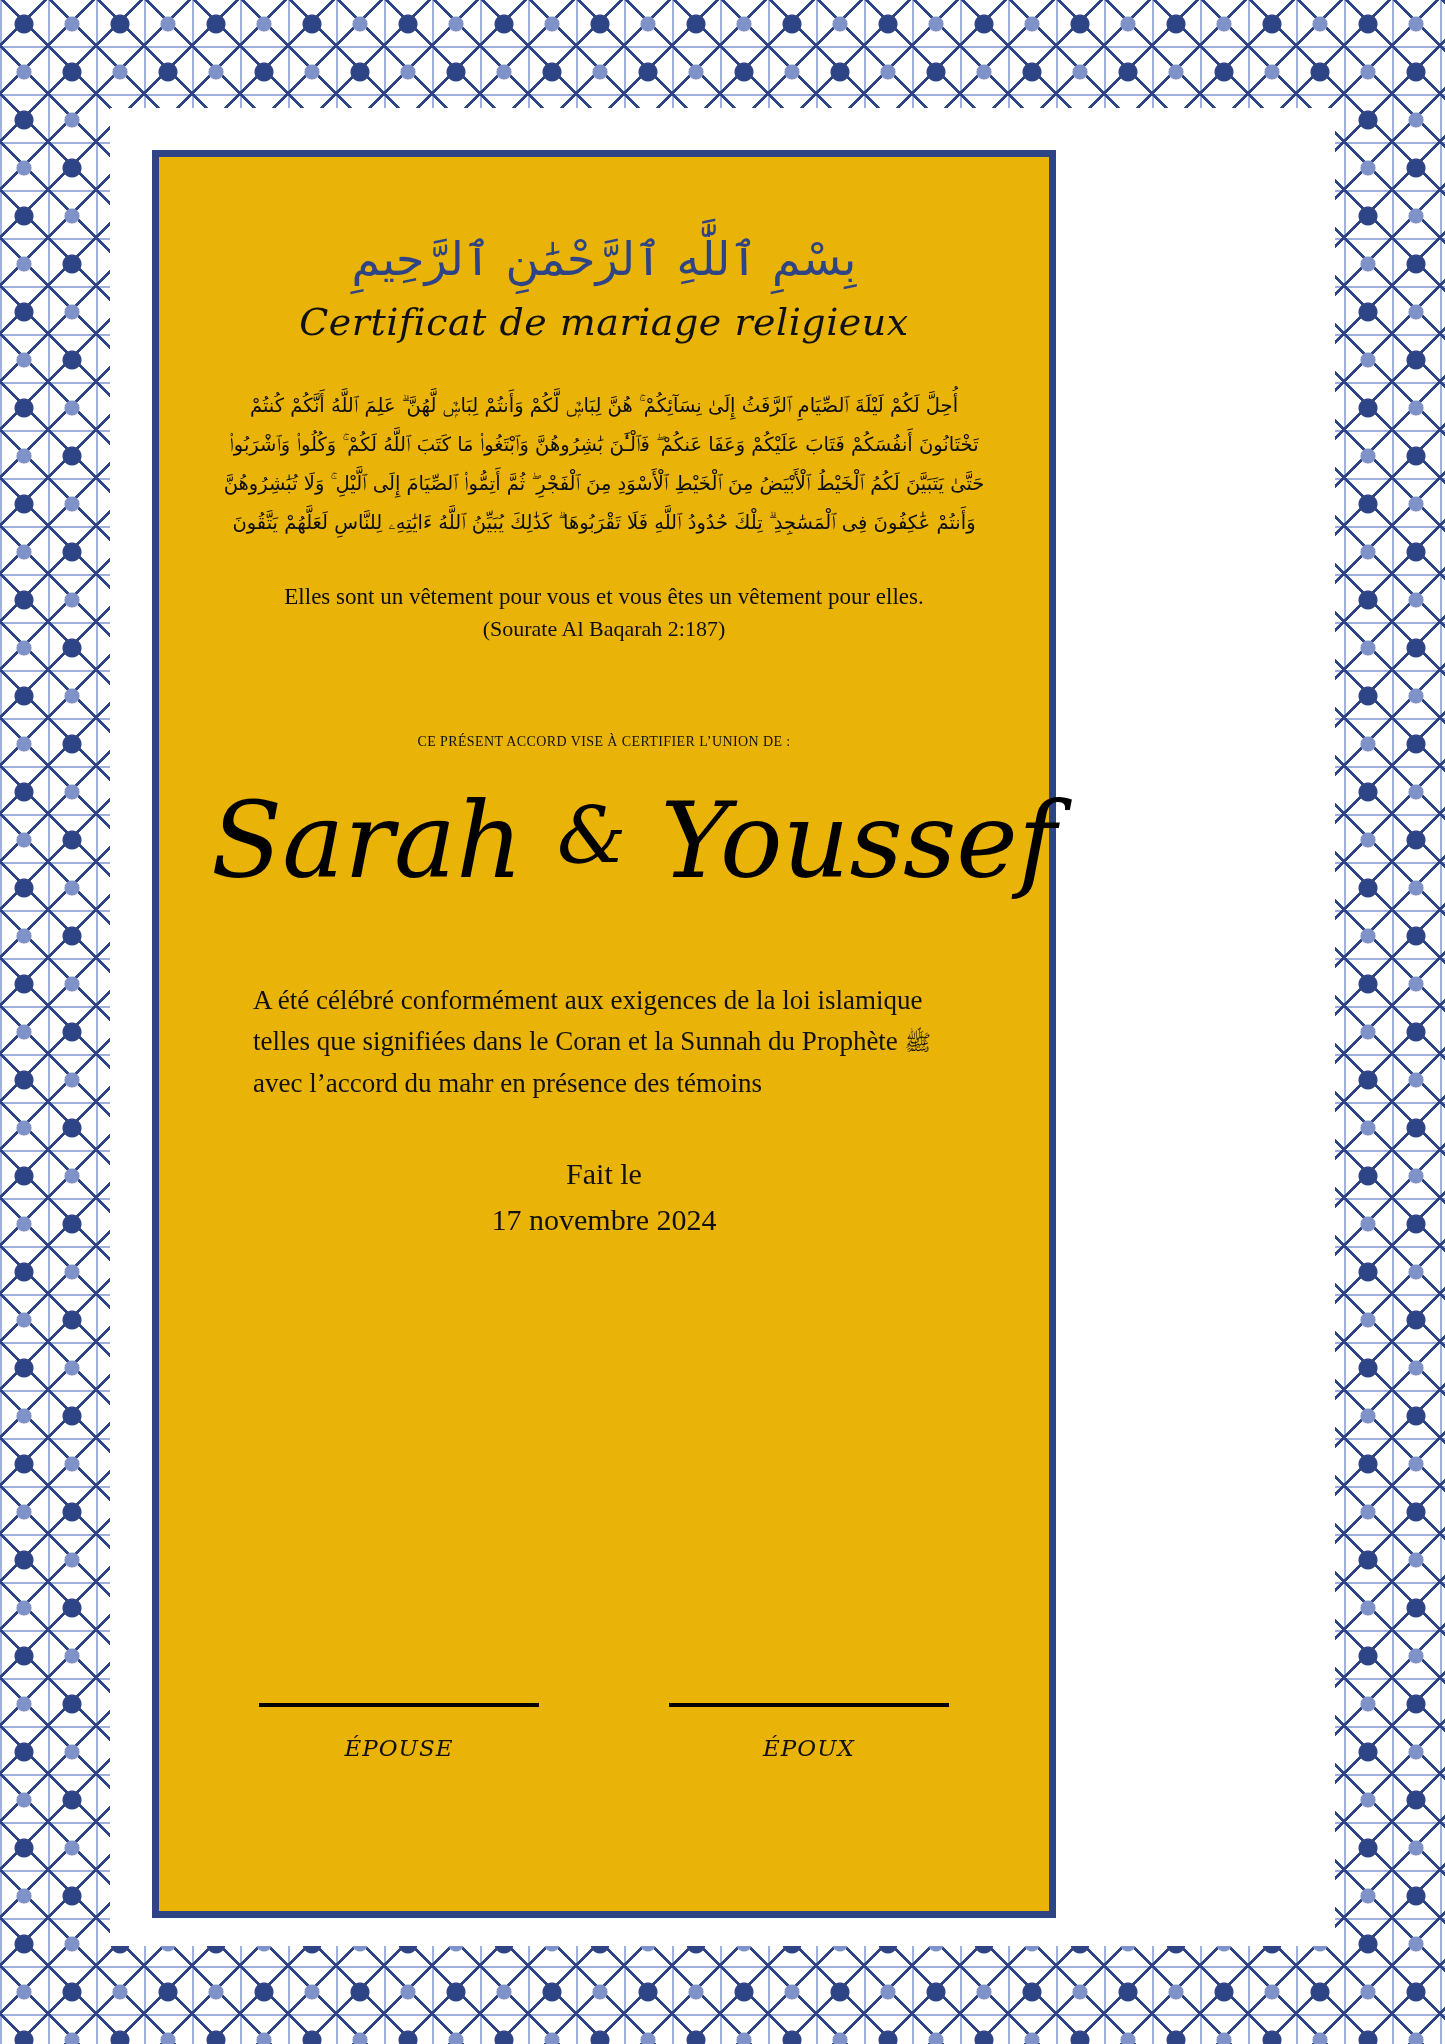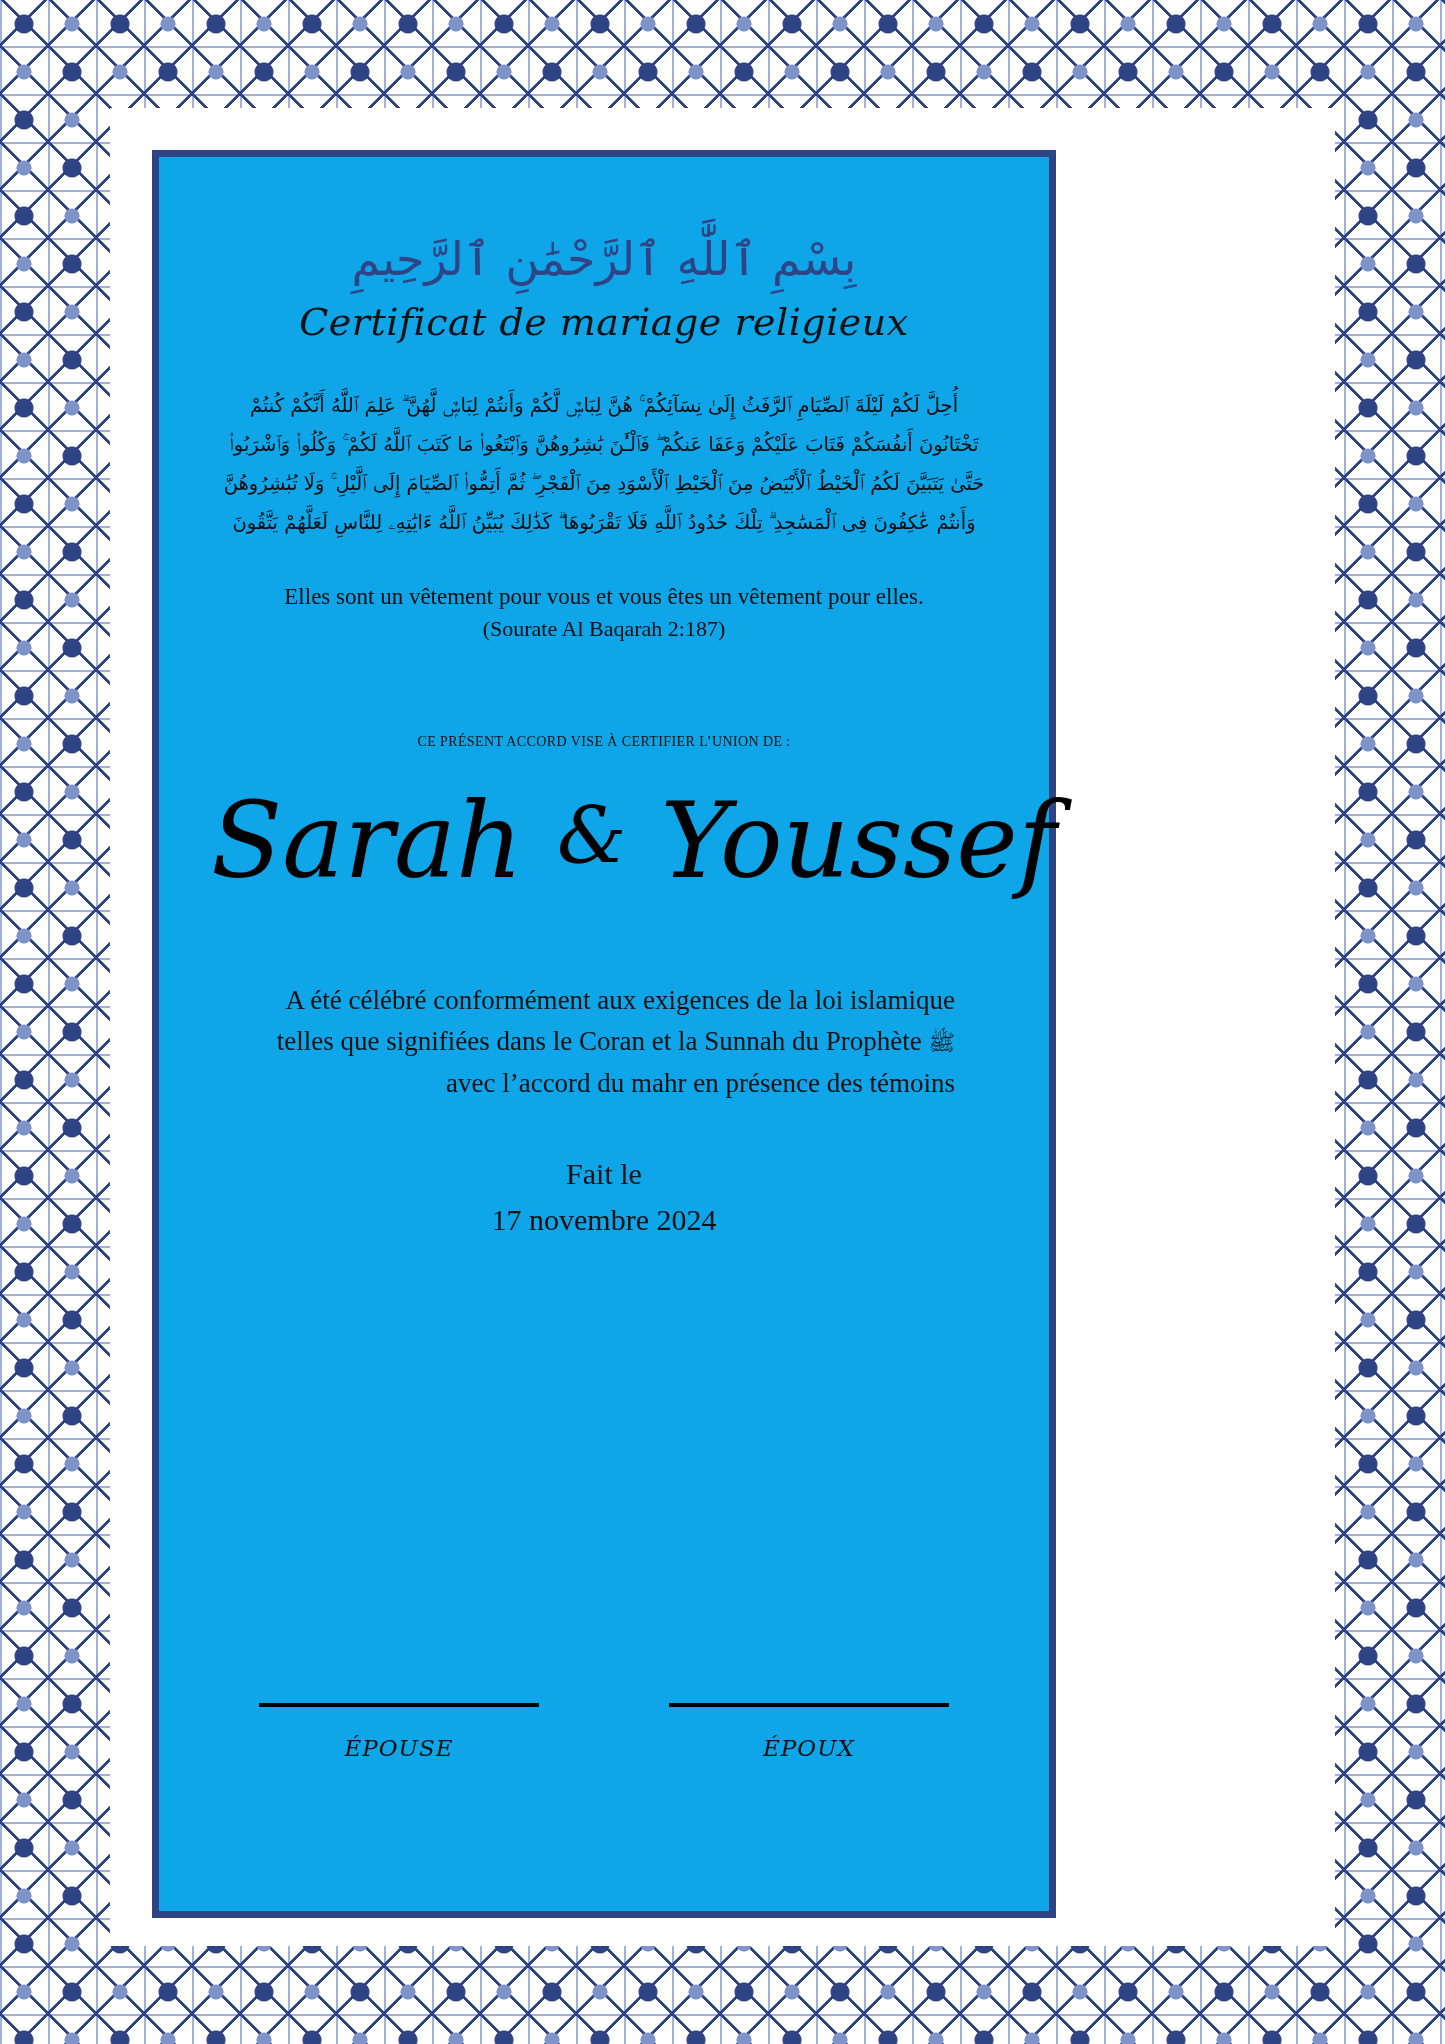--- a/index.html
+++ b/index.html
@@ -54,21 +54,21 @@
 
   
   .panel {
     position: absolute;
     left: 152px;
     top: 150px;
     width: 904px;
     height: 1768px;
     box-sizing: border-box;
     border: 7px solid #2e4485;
-    background: #0ea5e9;
+    background: #eab308;
     padding: 34px 52px 0 52px;
   }
 
   .bismillah {
     text-align: center;
     font-family: "DejaVu Sans", sans-serif;
     font-size: 46px;
     line-height: 1.5;
     color: #2e4485;
     direction: rtl;
@@ -127,21 +127,21 @@
     color: #000000;
     white-space: nowrap;
   }
   .names .amp {
     font-size: 78px;
     padding: 0 34px;
     vertical-align: 14px;
   }
 
   .body-text {
-    text-align: right;
+    text-align: left;
     font-size: 27px;
     line-height: 1.55;
     margin: 78px 42px 0 42px;
     color: #111111;
   }
   .sallallahu {
     font-family: "DejaVu Sans", sans-serif;
     font-size: 22px;
   }
 

